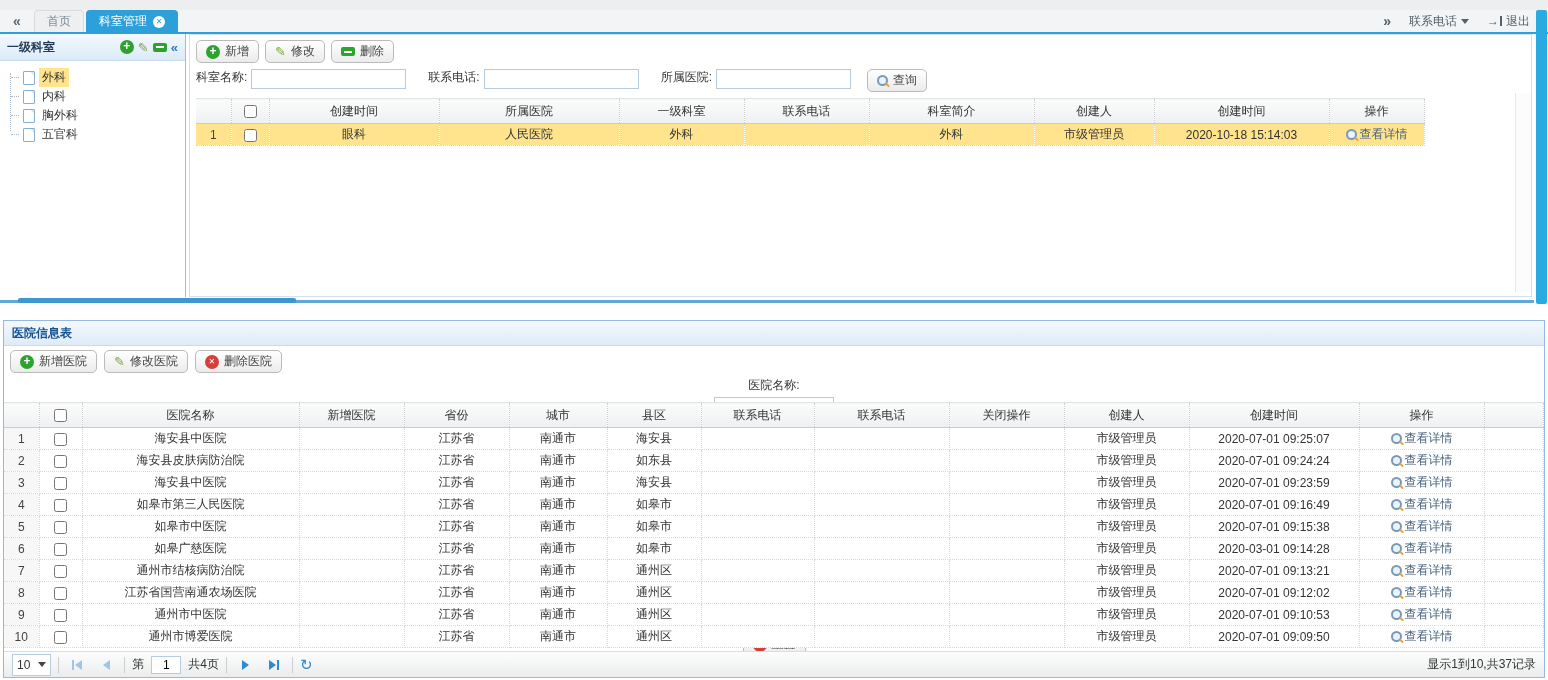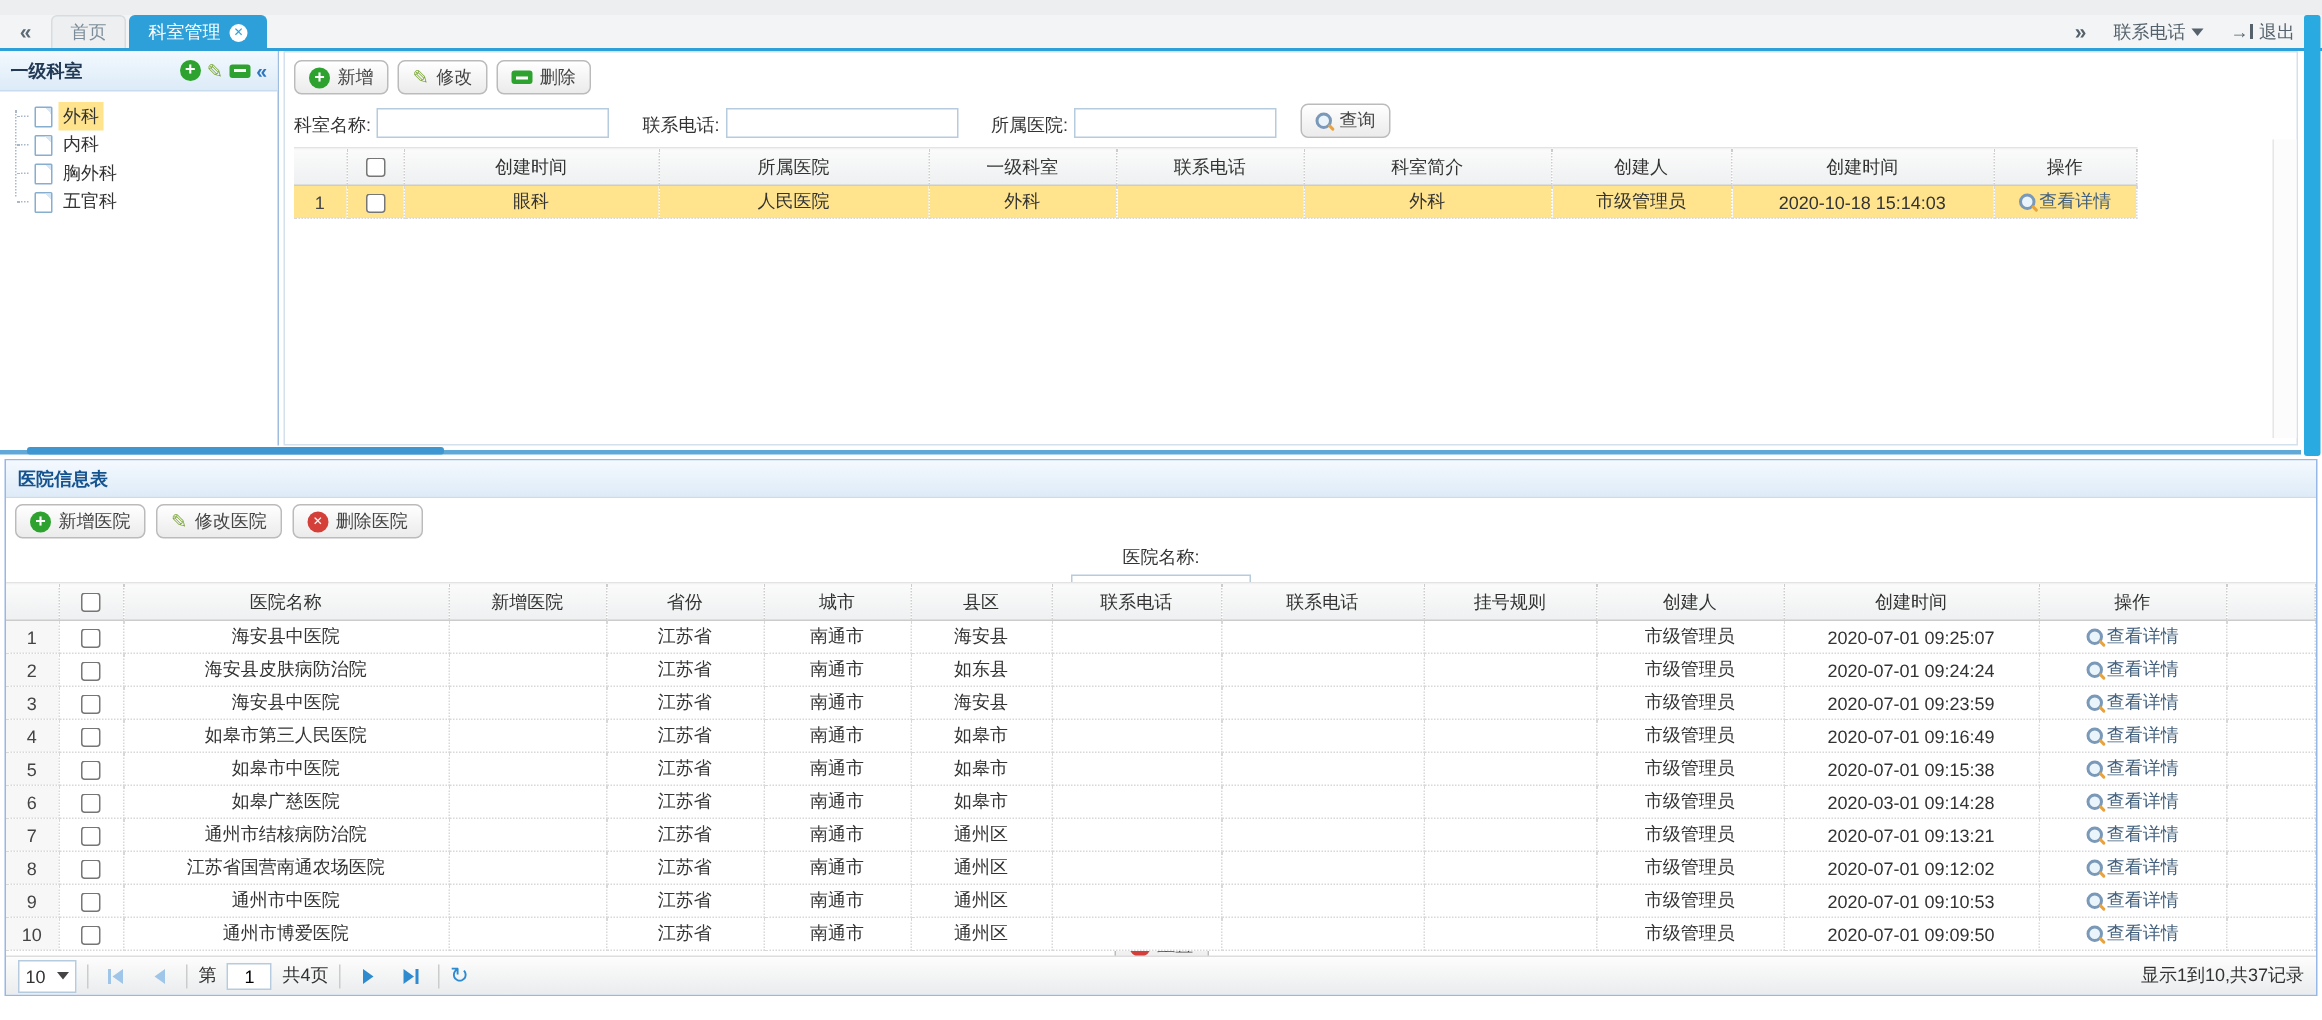--- a/index.html
+++ b/index.html
@@ -32,21 +32,21 @@
   .tree-item{display:flex;align-items:center;gap:4px;height:19px;padding-left:5px;cursor:pointer;}
   .tree-dash{width:8px;border-top:1px dotted #a8b8c8;}
   .page-ico{width:10px;height:12px;background:#fff;border:1px solid #85aecf;border-radius:1px;position:relative;flex:0 0 auto;}
   .page-ico::after{content:'';position:absolute;top:0;right:0;width:4px;height:4px;background:linear-gradient(225deg,#d7e6f2 50%,#fff 50%);}
   .tree-label{padding:1px 3px;}
   .tree-item.selected .tree-label{background:#ffe48d;}
 
   .dept-main{position:absolute;left:189px;top:0;right:16px;bottom:6px;border:1px solid #d4e0ec;background:#fff;box-sizing:border-box;padding:4px 6px;}
   .grid-vtrack{position:absolute;right:0;top:58px;bottom:4px;width:15px;border-left:1px solid #e6e6e6;background:#fcfcfc;}
   .toolbar{display:flex;align-items:center;gap:6px;padding:1px 0 4px;}
-  .filter-row{display:flex;align-items:flex-end;gap:4px;padding:2px 0 6px;color:#333;}
+  .filter-row{display:flex;align-items:flex-start;gap:4px;padding:2px 0 6px;color:#333;}
   .filter-row .gap{width:14px;}
 
   
   .btn{display:inline-flex;align-items:center;gap:5px;height:23px;padding:0 9px;border:1px solid #bbb;border-radius:5px;background:linear-gradient(#ffffff,#ebebeb);color:#444;cursor:pointer;box-sizing:border-box;white-space:nowrap;}
   .ico-plus{width:14px;height:14px;border-radius:50%;background:#2ea22e;color:#fff;font-size:12px;font-weight:bold;line-height:13px;text-align:center;}
   .ico-pencil{color:#7ca838;font-size:13px;line-height:13px;}
   .ico-minus{width:14px;height:9px;background:#2ea22e;border-radius:2px;position:relative;}
   .ico-minus::after{content:'';position:absolute;left:3px;right:3px;top:3.5px;height:2px;background:#fff;}
   .ico-xcircle{width:14px;height:14px;border-radius:50%;background:#d43f3a;color:#fff;font-size:8px;font-weight:bold;line-height:14px;text-align:center;}
   .ico-mag{width:7px;height:7px;border:2px solid #7a98b8;border-radius:50%;position:relative;background:#eaf4fb;flex:0 0 auto;}
@@ -65,21 +65,21 @@
   tr.selected td{background:#ffe48d;}
   .action-wrap{display:inline-flex;align-items:center;gap:3px;cursor:pointer;color:#44617e;}
   input[type=checkbox]{width:13px;height:13px;margin:0;vertical-align:middle;}
 
   
   .dept-hline{position:absolute;left:0;right:14px;bottom:0;height:3px;background:#5fa8d8;}
   .dept-hthumb{position:absolute;left:18px;bottom:0;width:278px;height:5px;background:#3e97d1;border-radius:2px;cursor:pointer;}
   .page-vscroll{position:absolute;right:1px;top:10px;width:11px;height:294px;background:#29abe2;border-radius:2px;cursor:pointer;}
 
   
-  .hospital-panel{position:absolute;left:3px;right:3px;top:306px;height:358px;border:1px solid #95b8e7;background:#fff;box-sizing:border-box;}
+  .hospital-panel{position:absolute;left:3px;right:3px;top:320px;height:358px;border:1px solid #95b8e7;background:#fff;box-sizing:border-box;}
   .panel-title{height:24px;background:linear-gradient(#f4f9fe,#deebf7);border-bottom:1px solid #c9dcee;color:#15538f;font-weight:bold;display:flex;align-items:center;padding:0 8px;}
   .hosp-toolbar{display:flex;align-items:center;gap:7px;padding:4px 6px 3px;}
   .hosp-filters{display:flex;align-items:center;gap:3px;padding:1px 6px 5px;flex-direction:column;}
   .hosp-grid-wrap{position:absolute;left:0;right:0;top:81px;bottom:26px;overflow:hidden;}
 
   
   .pager{position:absolute;left:0;right:0;bottom:0;height:26px;background:linear-gradient(#fdfdfd,#eaeced);border-top:1px solid #ddd;display:flex;align-items:center;padding:0 8px;gap:7px;box-sizing:border-box;}
   .pager .sep{width:1px;height:16px;background:#ccc;}
   .pg-btn{width:22px;height:20px;display:flex;align-items:center;justify-content:center;gap:1px;cursor:pointer;}
   .tri-l{width:0;height:0;border-top:5px solid transparent;border-bottom:5px solid transparent;border-right:7px solid #2e8bd0;}
@@ -333,21 +333,21 @@
           <tr>
             <th></th>
             <th><input type="checkbox" style=""></th>
             <th>医院名称</th>
             <th>新增医院</th>
             <th>省份</th>
             <th>城市</th>
             <th>县区</th>
             <th>联系电话</th>
             <th>联系电话</th>
-            <th>挂号规则</th>
+            <th>关闭操作</th>
             <th>创建人</th>
             <th>创建时间</th>
             <th>操作</th>
             <th></th>
           </tr>
         </thead>
         <tbody id="hosp-tbody">
             <tr>
     <td class="rownum">1</td>
     <td><input type="checkbox" style=""></td>

